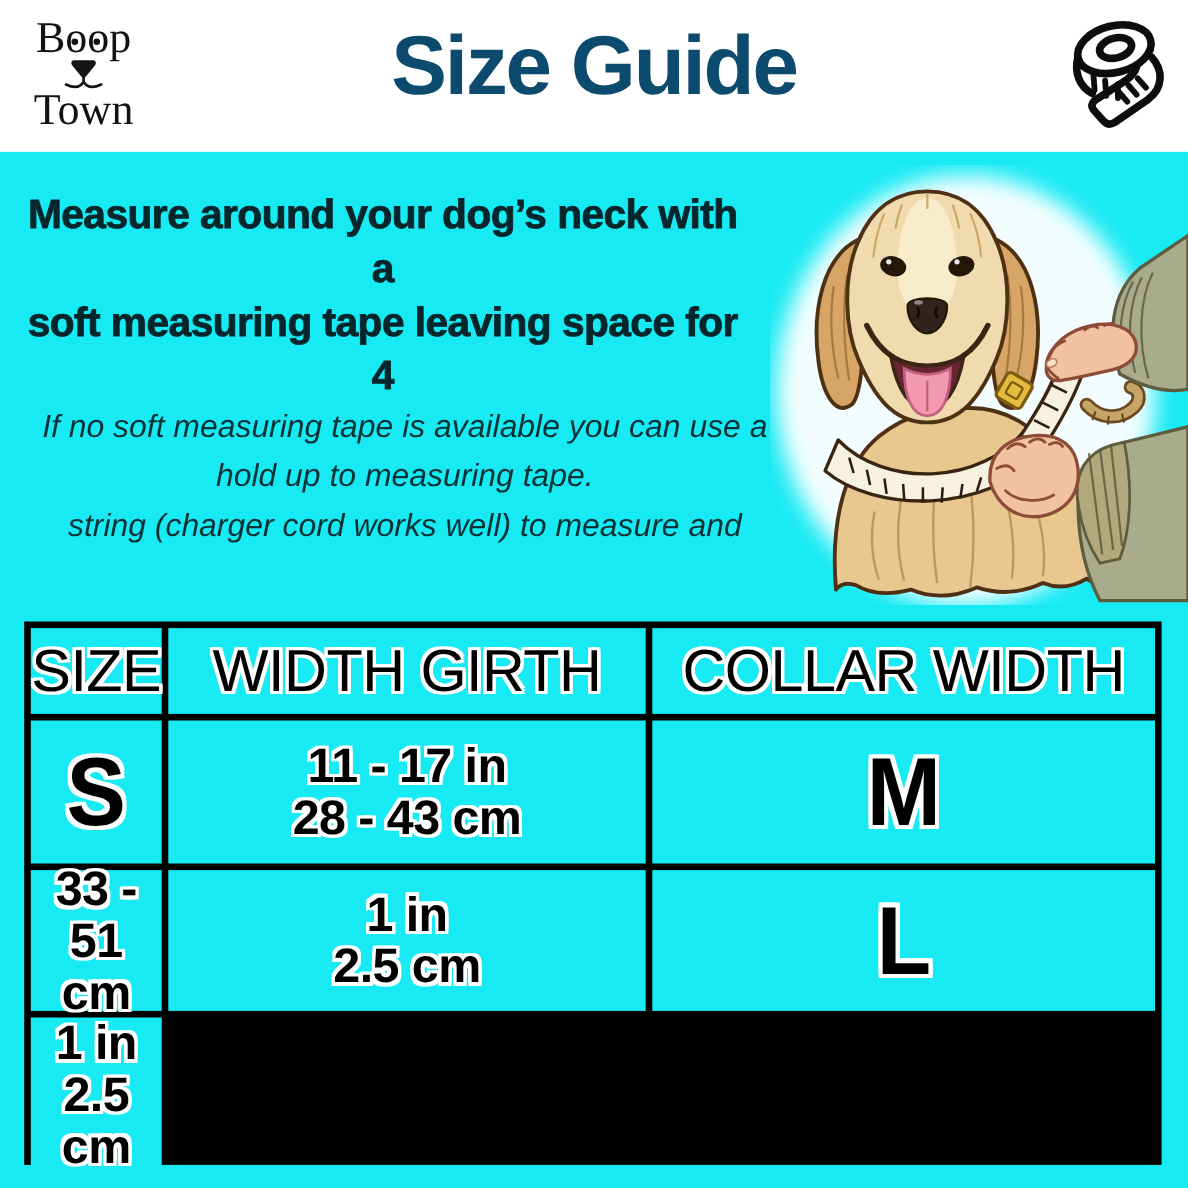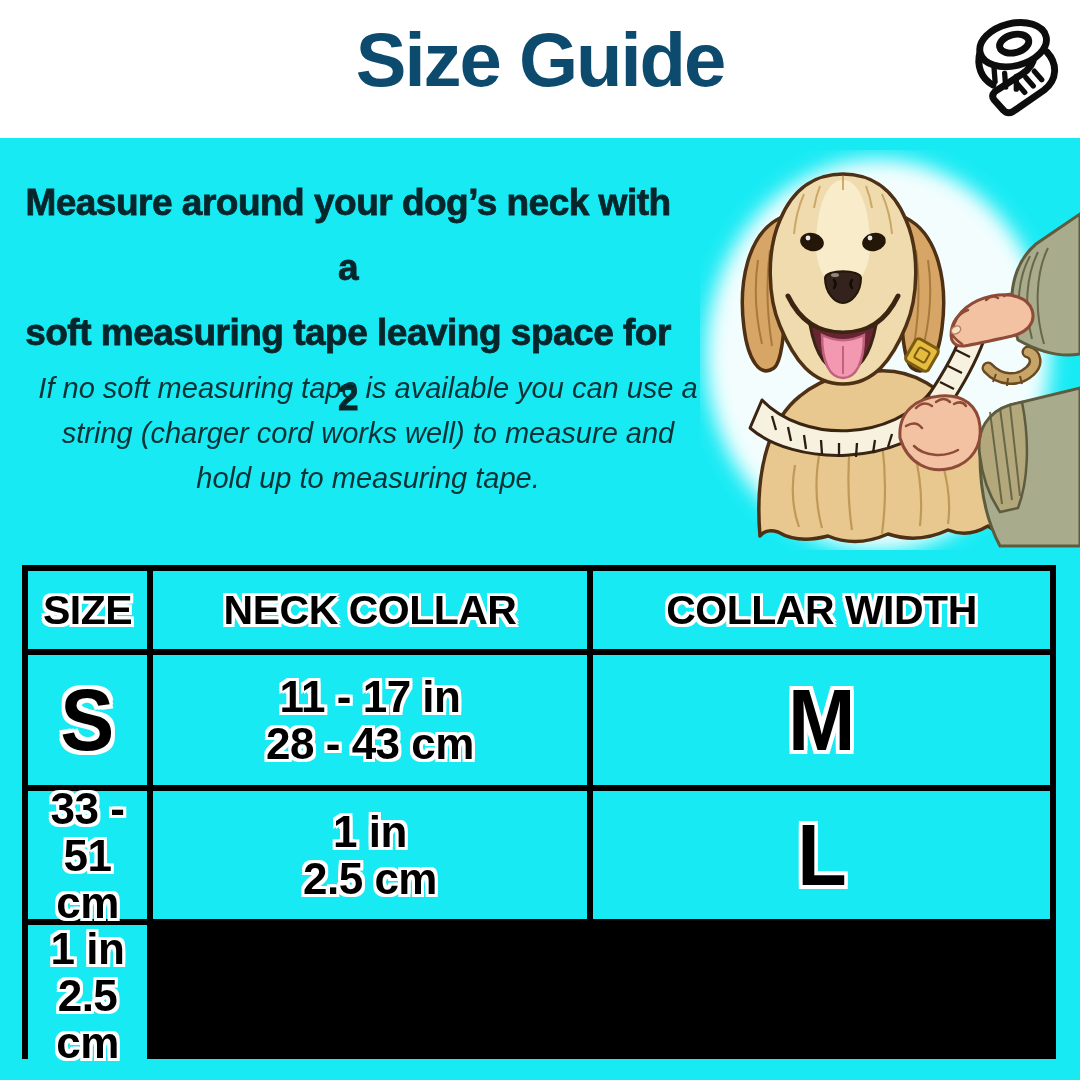--- a/index.html
+++ b/index.html
@@ -17,50 +17,62 @@
   .logo-line { font-size:40px; line-height:40px; position:relative; display:block; }
   .logo-dot { position:absolute; width:6px; height:6px; border-radius:50%; background:#121212; top:21px; }
   .logo-dot.d1 { left:45px; } .logo-dot.d2 { left:65px; }
   .logo-nose { display:block; margin:-2px auto -4px auto; }
   .page-title { position:absolute; left:0; top:16px; width:1080px; text-align:center;
     font-size:76px; font-weight:800; letter-spacing:-2px; color:#0c4a6e; }
   .tape-icon { position:absolute; right:16px; top:10px; }
 
   
   .instr-main { position:absolute; left:18px; top:170px; width:660px; text-align:center;
-    font-size:37px; font-weight:800; letter-spacing:-0.5px; line-height:65px; color:#06262b;
+    font-size:37px; font-weight:800; letter-spacing:-0.5px; line-height:49px; color:#06262b;
     -webkit-text-stroke:0.8px #06262b; }
   .instr-alt { position:absolute; left:18px; top:366px; width:660px; text-align:center;
     font-size:29px; font-style:italic; font-weight:500; line-height:45px; color:#093237;margin-left:20px; }
 
   
   .dog-wrap { position:absolute; left:700px; top:150px; width:380px; height:400px; }
 
   
   .size-table { position:absolute; left:22px; top:565px; width:1034px; height:494px;
     display:grid; grid-template-columns:119px 434px 1fr; grid-template-rows:78px 130px 128px 1fr;
     gap:6px; padding:6px; background:var(--table-border,#000); }
   .cell { background:var(--background,#18EAF4); display:flex; flex-direction:column;
     align-items:center; justify-content:center; text-align:center; }
-  .head-cell { font-size:41px; font-weight:700; letter-spacing:-0.5px; }
+  .head-cell { font-size:54px; font-weight:400; letter-spacing:-0.5px; }
   .size-cell { font-size:88px; font-weight:800; line-height:1; }
   .size-cell span { display:inline-block; transform:scaleX(0.92); }
   .val { font-size:44px; font-weight:800; letter-spacing:-0.5px; line-height:47px; }
   .ow3 { text-shadow:-3px -3px 0 #fff, 3px -3px 0 #fff, -3px 3px 0 #fff, 3px 3px 0 #fff,
          -3px 0 0 #fff, 3px 0 0 #fff, 0 -3px 0 #fff, 0 3px 0 #fff; }
   .ow4 { text-shadow:-4px -4px 0 #fff, 4px -4px 0 #fff, -4px 4px 0 #fff, 4px 4px 0 #fff,
          -4px 0 0 #fff, 4px 0 0 #fff, 0 -4px 0 #fff, 0 4px 0 #fff; }
 </style>
 </head>
 <body>
 
 <div id="canvas">
 
   <div class="header-bar">
 
+    <div class="logo">
+      <span class="logo-line">
+        <span>Boop</span>
+        <span class="logo-dot d1"></span>
+        <span class="logo-dot d2"></span>
+      </span>
+      <svg class="logo-nose" width="58" height="32" viewBox="0 0 64 36">
+        <path d="M23,3 L41,3 Q46,3 44,8 L35,19 Q32,23 29,19 L20,8 Q18,3 23,3 Z" fill="#141414"></path>
+        <path d="M32,21 L32,25 M32,25 Q27,34 14,28 M32,25 Q37,34 50,28" stroke="#141414" stroke-width="2.8" fill="none" stroke-linecap="round"></path>
+      </svg>
+      <span class="logo-line">Town</span>
+    </div>
 
     <h1 class="page-title">Size Guide</h1>
 
     <svg class="tape-icon" width="106" height="116" viewBox="0 0 100 104">
       <g fill="none" stroke="#0d0d0d" stroke-width="6.5" stroke-linecap="round" stroke-linejoin="round">
         <path d="M84,37 C94,48 94,63 81,73 L52,93 Q47,96 43,92 L34,82 Q31,78 35,74 L60,58 C69,52 73,45 71,37" fill="#ffffff"></path>
         <path d="M21,36 C17,50 22,62 33,68"></path>
         <ellipse cx="52" cy="30" rx="32" ry="20" transform="rotate(-14 52 30)" fill="#ffffff"></ellipse>
         <ellipse cx="53" cy="29" rx="14" ry="8.5" transform="rotate(-14 53 29)" fill="#ffffff"></ellipse>
       </g>
@@ -70,27 +82,27 @@
           <path d="M55,60 l0,12"></path>
         <path d="M72,55 l7,8"></path>
           <path d="M64,61 l7,8"></path>
           <path d="M56,67 l7,8"></path>
       </g>
     </svg>
   </div>
 
   <div class="instr-main">
     <div>Measure around your dog’s neck with a</div>
-    <div>soft measuring tape leaving space for 2</div>
+    <div>soft measuring tape leaving space for 4</div>
   </div>
 
   <div class="instr-alt">
     <div>If no soft measuring tape is available you can use a</div>
+    <div>hold up to measuring tape.</div>
     <div>string (charger cord works well) to measure and</div>
-    <div>hold up to measuring tape.</div>
   </div>
 
   <div class="dog-wrap">
     <svg width="380" height="400" viewBox="0 0 380 400">
       <defs>
           <filter id="soft" x="-30%" y="-30%" width="160%" height="160%">
             <feGaussianBlur stdDeviation="10"></feGaussianBlur>
           </filter>
         </defs>
 
@@ -195,21 +207,21 @@
           <path d="M254,254 q8,-4 12,2"></path>
         <path d="M214,296 C224,306 244,308 258,300"></path>
           <path d="M206,276 q10,-6 16,2"></path>
       </g>
     </svg>
   </div>
 
   <div class="size-table">
 
     <div class="cell head-cell ow3">SIZE</div>
-    <div class="cell head-cell ow3">NECK COLLAR</div>
+    <div class="cell head-cell ow3">WIDTH GIRTH</div>
     <div class="cell head-cell ow3">COLLAR WIDTH</div>
 
     <div class="cell size-cell ow4">
         <span>S</span>
       </div>
     <div class="cell">
       <div class="val ow3">11 - 17 in</div>
       <div class="val ow3">28 - 43 cm</div>
     </div>
 

